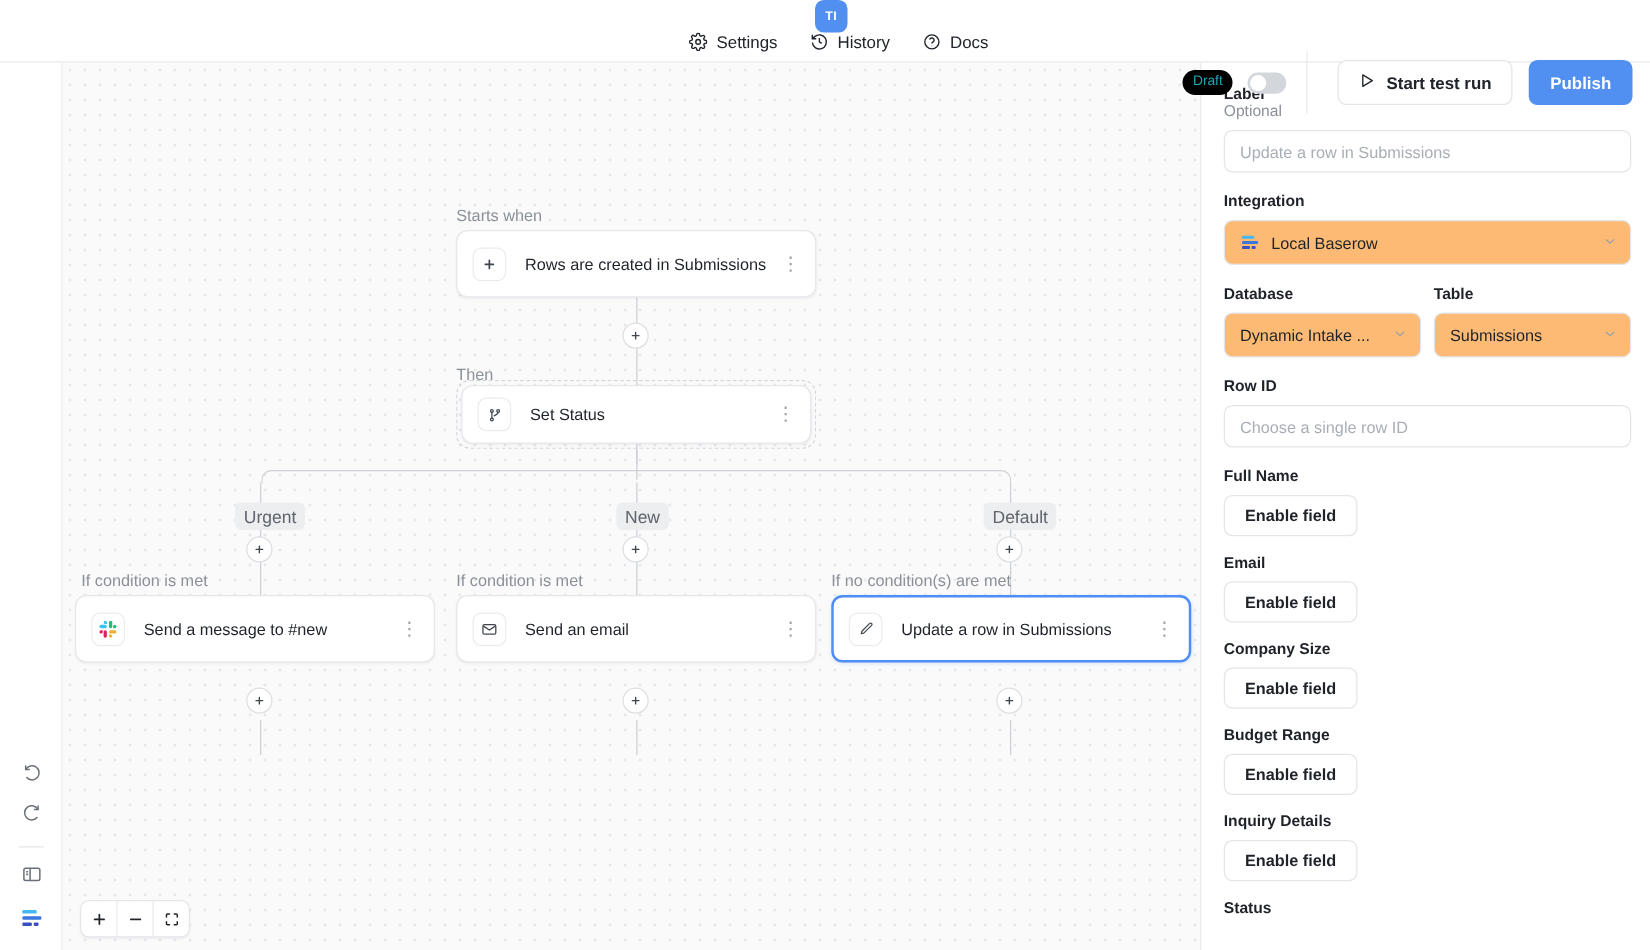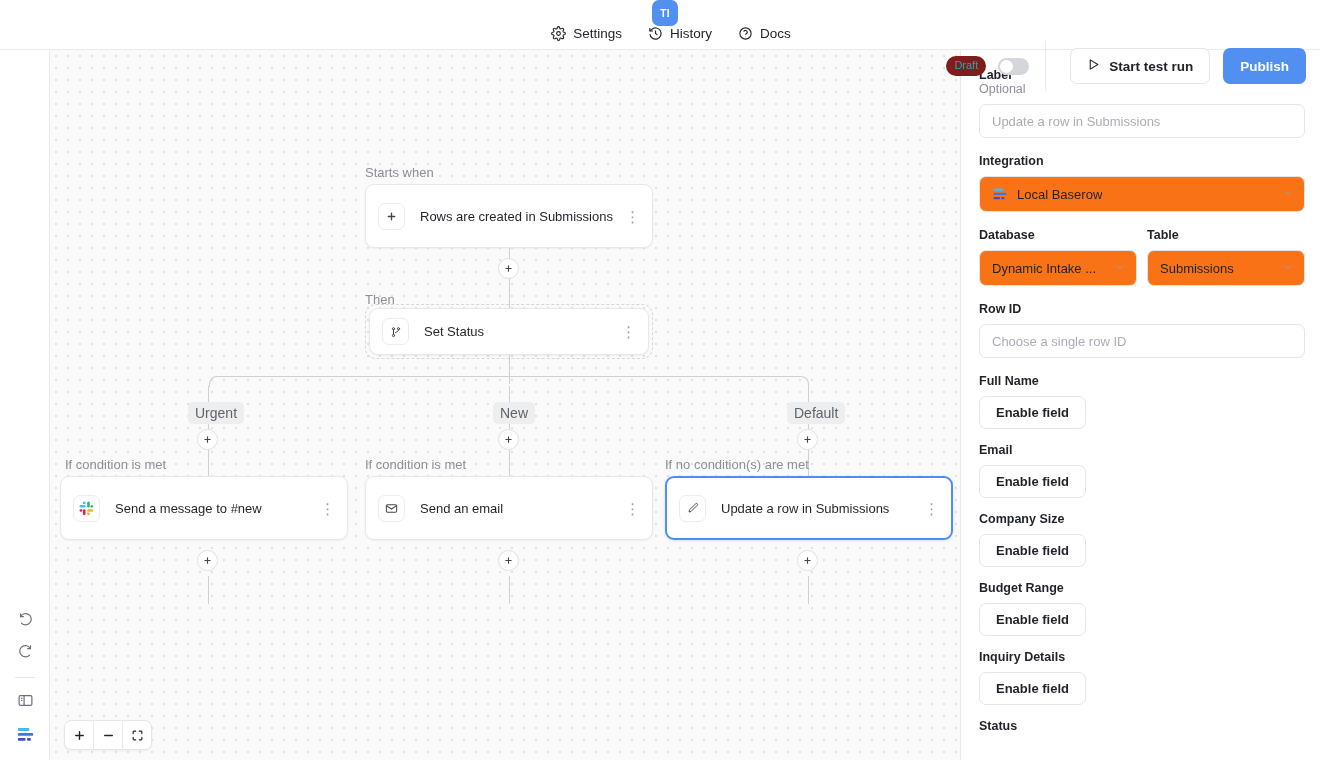--- a/index.html
+++ b/index.html
@@ -26,21 +26,21 @@
   }
   .hdr-sep { width: 1px; height: 50px; background: #e8eaed; margin-left: 15px; }
   .nav { display: flex; align-items: center; gap: 26px; margin-left: 22px; }
   .nav-item {
     display: flex; align-items: center; gap: 7px;
     font-size: 13.5px; color: #21252b; cursor: pointer;
   }
   .nav-item svg { display: block; }
   .hdr-right { margin-left: auto; display: flex; align-items: center; height: 50px; }
   .draft-badge {
-    font-size: 11px; color: #1fa8b5; background: #7f1d1d;
+    font-size: 11px; color: #1fa8b5; background: #000000;
     padding: 3px 8px; border-radius: 10px; line-height: 1.2;
   }
   .toggle {
     width: 31px; height: 17px; border-radius: 9px; background: #d3d6db;
     margin-left: 12px; position: relative; cursor: pointer; flex: 0 0 auto;
   }
   .toggle .knob {
     position: absolute; top: 2px; left: 2px; width: 13px; height: 13px;
     border-radius: 50%; background: #fff;
   }
@@ -80,21 +80,21 @@
   }
   .canvas-inner { position: absolute; inset: 0; }
 
   .sec-label {
     position: absolute; font-size: 13px; color: #8b9099; white-space: nowrap;
   }
 
   
   .node {
     position: absolute; background: #fff; border: 1px solid #e6e8eb;
-    border-radius: 9px; height: 64px; display: flex; align-items: center;
+    border-radius: 9px; height: 54px; display: flex; align-items: center;
     padding: 0 12px; box-shadow: 0 1px 2px rgba(16,24,40,.05); cursor: pointer;
   }
   .node.selected { border: 2px solid #4f8ef7; box-shadow: 0 1px 3px rgba(79,142,247,.18); }
   .node-icon {
     width: 27px; height: 27px; border-radius: 7px; background: #fff;
     border: 1px solid #ececee; display: flex; align-items: center;
     justify-content: center; flex: 0 0 auto;
   }
   .node-title { font-size: 13px; color: #1f2329; margin-left: 15px; }
   .node-dots { margin-left: auto; color: #9aa0a8; font-size: 15px; line-height: 1; letter-spacing: 0; cursor: pointer; }
@@ -142,21 +142,21 @@
   .fld-label { font-size: 12.5px; font-weight: bold; color: #1f2329; }
   .fld-opt { font-size: 12.5px; color: #8b9099; }
   .input-box {
     margin-top: 8px; height: 34px; border: 1px solid #e3e5e9; border-radius: 7px;
     display: flex; align-items: center; padding: 0 12px;
     font-size: 13px; color: #a9aeb6; cursor: text; background: #fff;
   }
   .select-box {
     margin-top: 8px; height: 36px; border: 1px solid #e3e5e9; border-radius: 7px;
     display: flex; align-items: center; padding: 0 10px 0 12px;
-    font-size: 13px; color: #1f2329; cursor: pointer; background: #f97316; gap: 9px;
+    font-size: 13px; color: #1f2329; cursor: pointer; background: #fdba74; gap: 9px;
   }
   .select-box .val { overflow: hidden; white-space: nowrap; text-overflow: ellipsis; }
   .select-box .chev { margin-left: auto; color: #9aa0a8; flex: 0 0 auto; }
   .grid2 { display: flex; gap: 10px; }
   .grid2 > div { flex: 1; min-width: 0; }
   .mt16 { margin-top: 16px; }
   .mt14 { margin-top: 14px; }
   .enable-btn {
     margin-top: 8px; display: inline-flex; align-items: center; height: 33px;
     padding: 0 16px; border: 1px solid #e3e5e9; border-radius: 7px;

